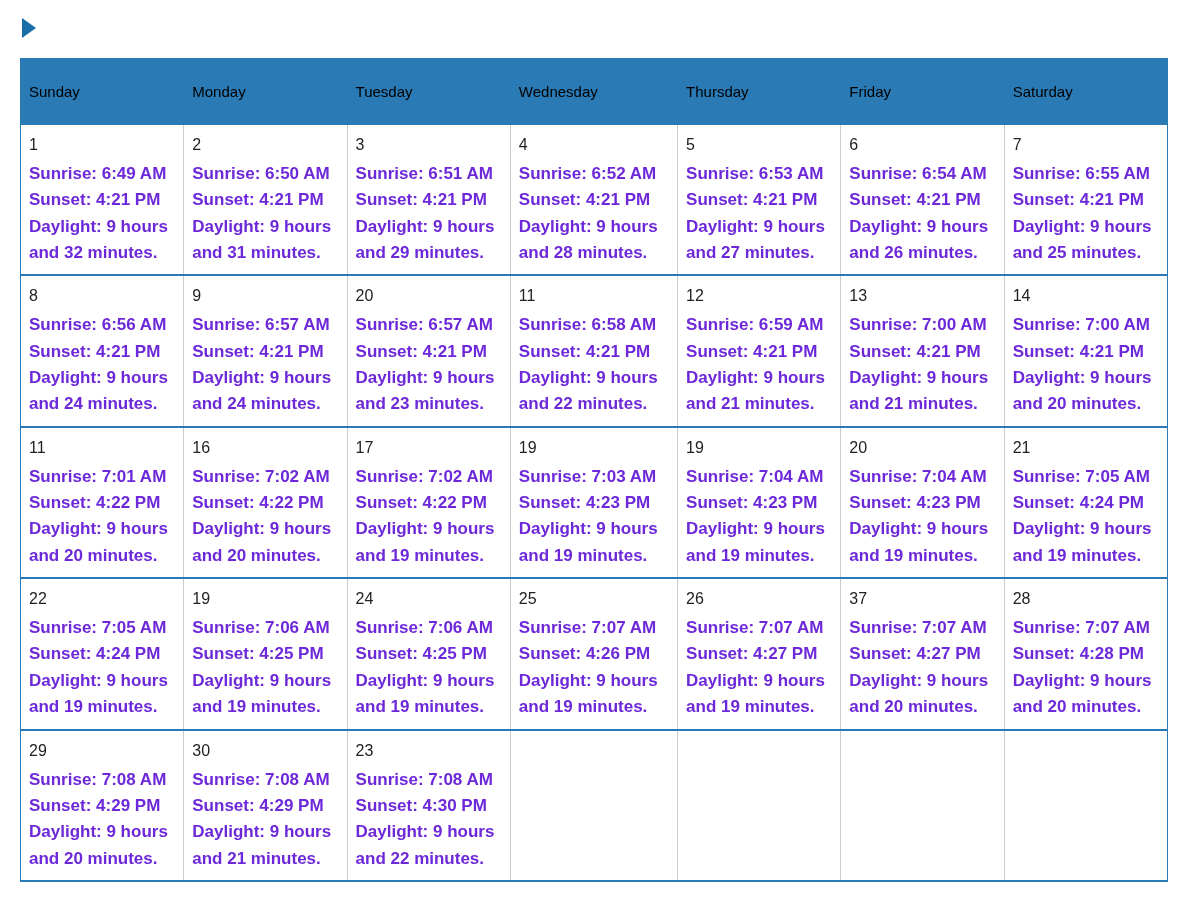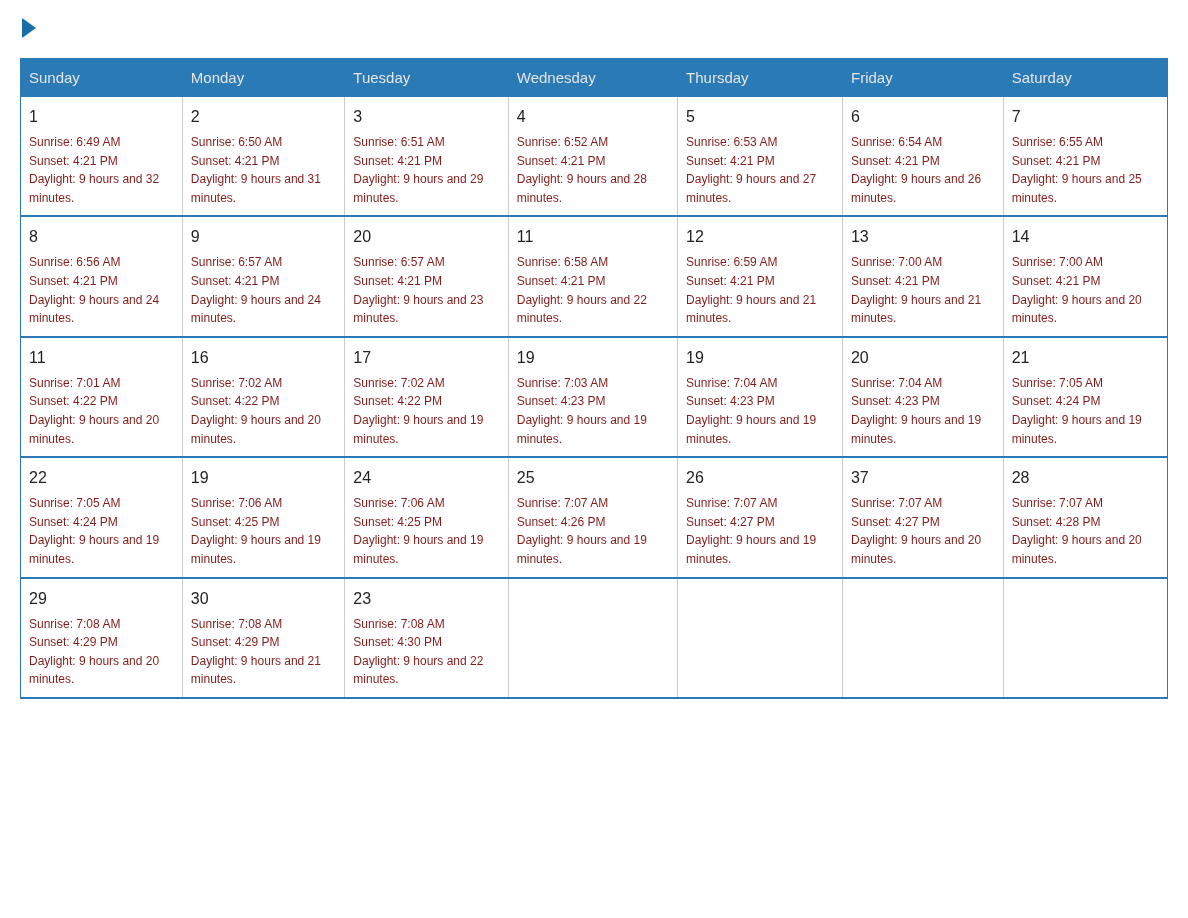--- a/index.html
+++ b/index.html
@@ -61,22 +61,22 @@
     }
     table {
       width: 100%;
       border-collapse: collapse;
       font-size: 13px;
     }
     thead tr {
       background-color: #2a7ab5;
     }
     thead th {
-      color: #e5e5e5;
-      padding: 10px 8px;
+      color: #000000;
+      padding: 24px 8px;
       text-align: left;
       font-size: 15px;
       font-weight: normal;
       border: 1px solid #2a7ab5;
     }
     tbody tr {
       border-bottom: 2px solid #2a7ab5;
     }
     tbody td {
       padding: 8px 8px;
@@ -93,23 +93,24 @@
     tbody td:last-child {
       border-right: 1px solid #2a7ab5;
     }
     .day-number {
       font-size: 16px;
       font-weight: normal;
       color: #222;
       margin-bottom: 4px;
     }
     .day-info {
-      font-size: 12px;
-      color: #7f1d1d;
+      font-size: 17px;
+      color: #6d28d9;
       line-height: 1.55;
+      font-weight: bold;
     }
     .empty-cell {
       background: #fff;
     }
   </style>
 </head>
 <body>
 
 <div class="header">
   <div class="logo">

